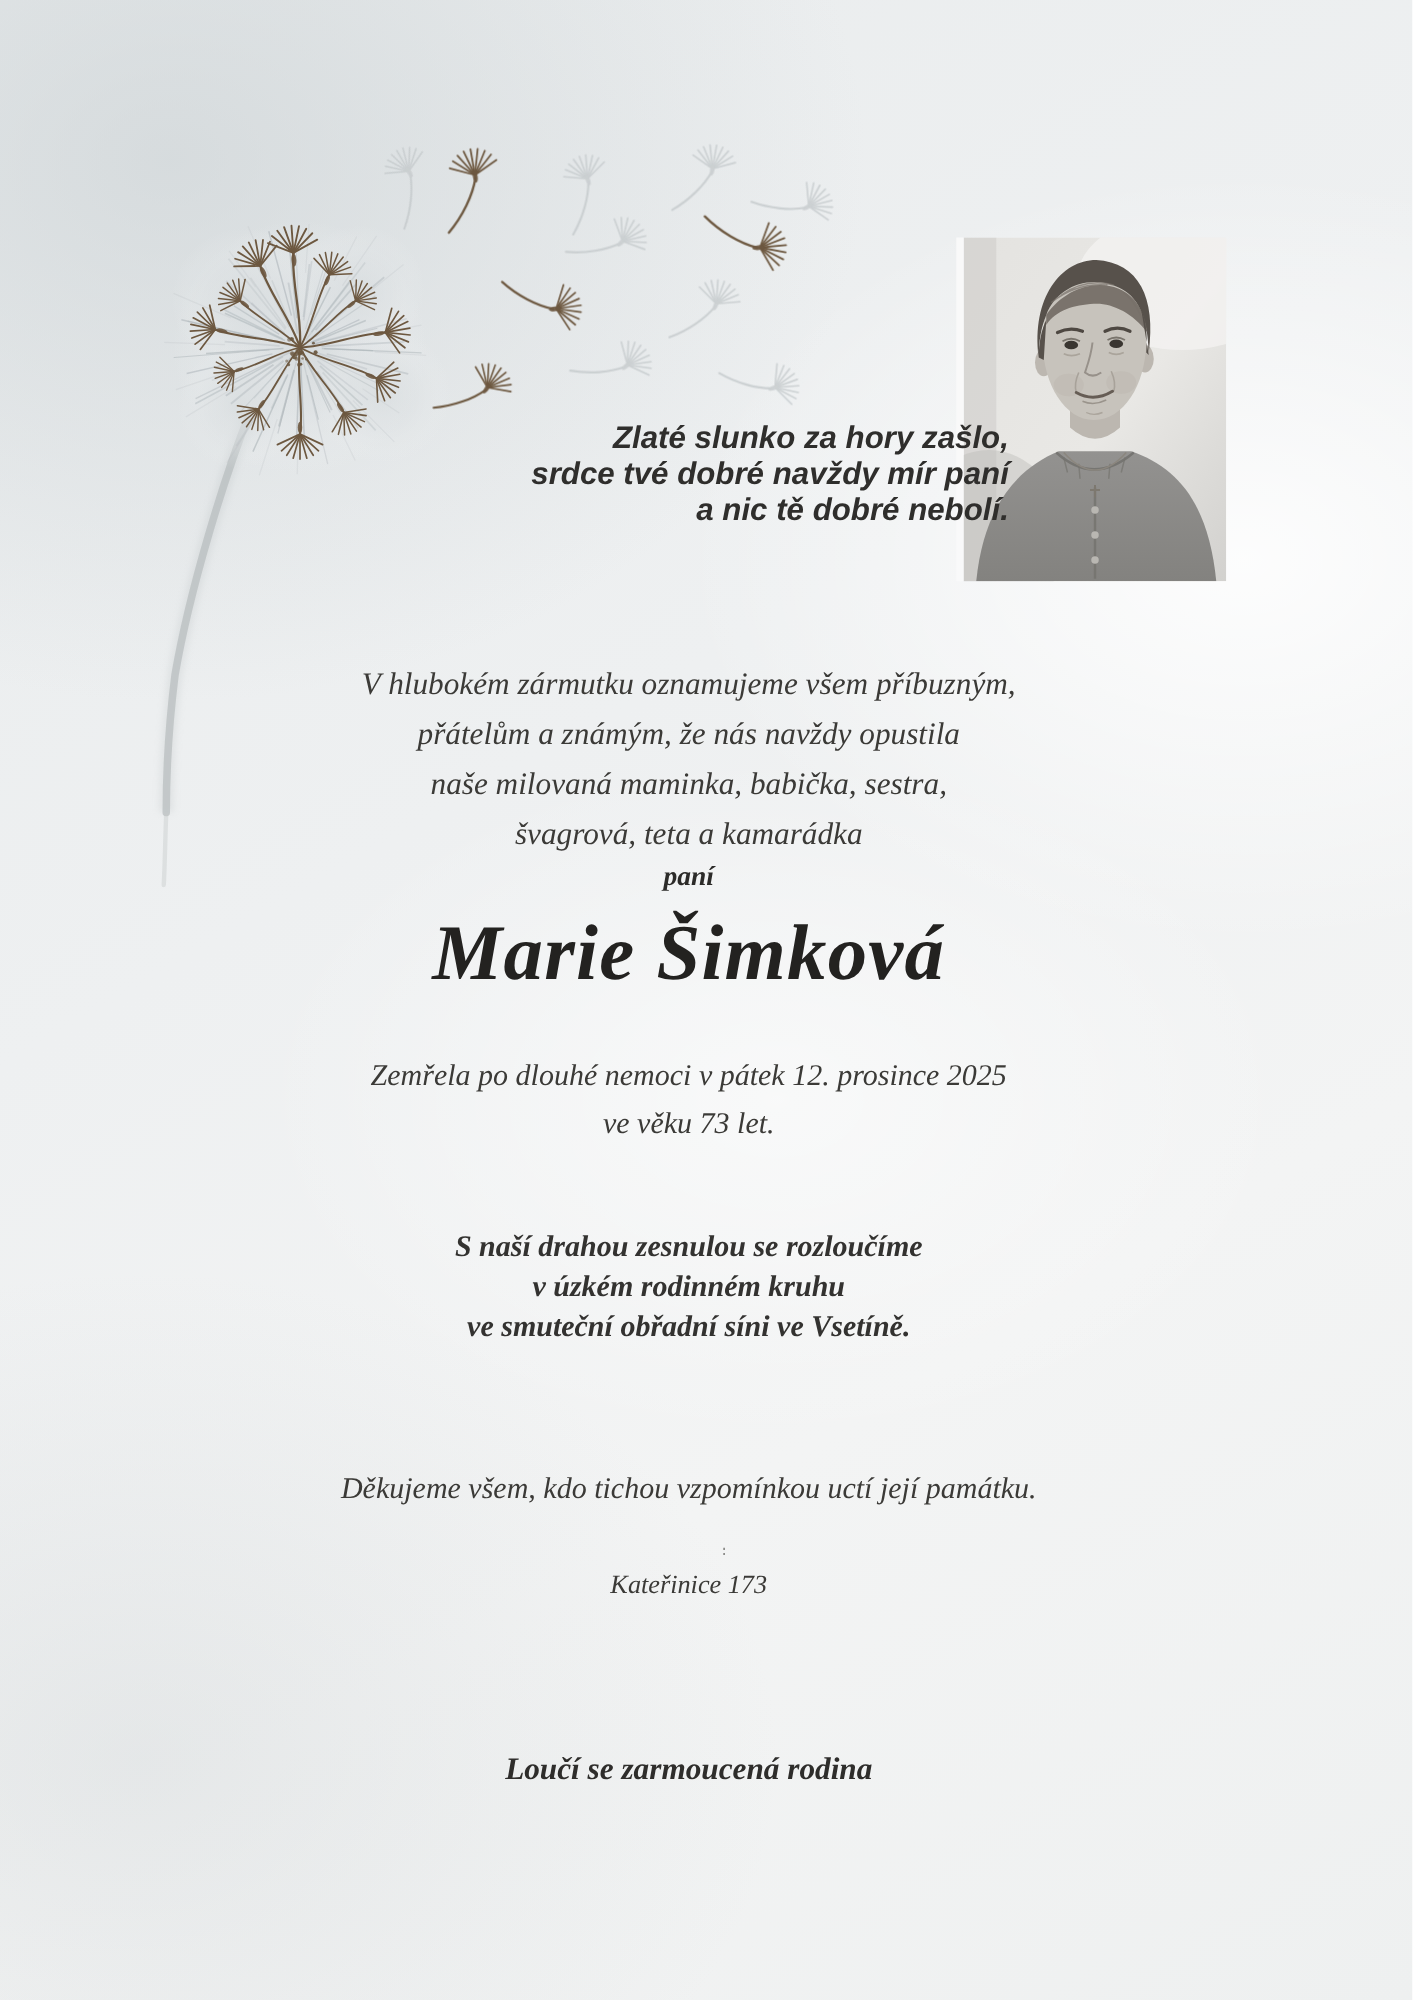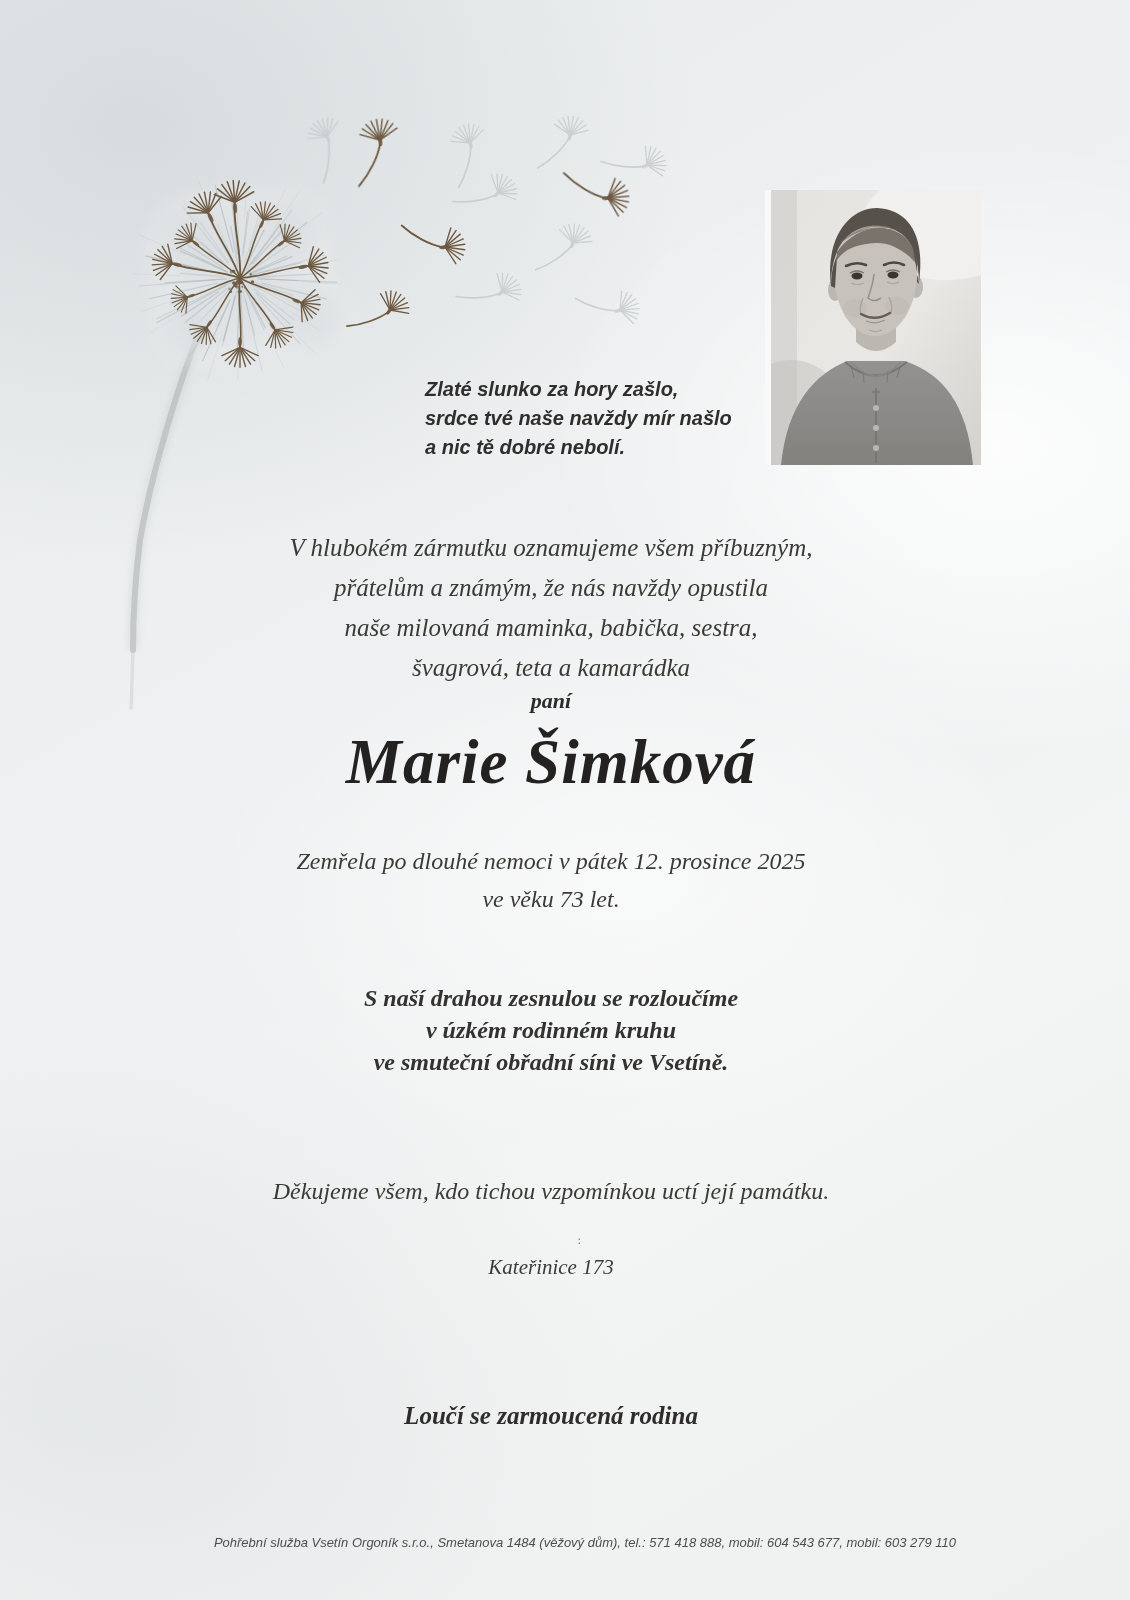--- a/index.html
+++ b/index.html
@@ -21,24 +21,23 @@
       linear-gradient(150deg, #e9eced 0%, #eef0f1 38%, #f3f4f4 68%, #eef0f0 100%);
     font-family: "Liberation Serif", serif;
   }
   .abs { position: absolute; }
 
   
   .poem {
     left: 425px; top: 336px;
     font-family: "Liberation Sans", sans-serif;
     font-style: italic; font-weight: 700;
-    font-size: 20px; line-height: 29px;
+    font-size: 25px; line-height: 29px;
     color: #2f2e2c;
-    text-align: left;
-    margin-top: 39px;
+    text-align: right;
   }
 
   
   .centered {
     left: -14px; width: 1130px;
     text-align: center;
   }
   .serif-it {
     font-family: "Liberation Serif", serif;
     font-style: italic;
@@ -353,21 +352,21 @@
                  C135,60 118,52 104,53 C88,54 74,58 66,70 Z" fill="#665f58" opacity="0.8"></path>
         <path d="M70,52 Q90,36 115,38 M78,46 Q98,32 120,38 M128,44 Q140,54 144,70" fill="none" stroke="#78716a" stroke-width="1.2" opacity="0.7"></path>
         <path d="M60,96 C60,84 62,74 66,66 L64,98 Z" fill="#57514b"></path>
         <path d="M146,92 C147,78 146,66 142,58 L148,94 Z" fill="#57514b"></path>
       </g>
     </svg>
   </div>
 
   <div class="abs poem">
     <div>Zlaté slunko za hory zašlo,</div>
-    <div>srdce tvé naše navždy mír našlo</div>
+    <div>srdce tvé dobré navždy mír paní</div>
     <div>a nic tě dobré nebolí.</div>
   </div>
 
   <div class="abs centered announce serif-it">
     <div>V hlubokém zármutku oznamujeme všem příbuzným,</div>
     <div>přátelům a známým, že nás navždy opustila</div>
     <div>naše milovaná maminka, babička, sestra,</div>
     <div>švagrová, teta a kamarádka</div>
   </div>
 
@@ -386,15 +385,14 @@
   </div>
 
   <div class="abs centered thanks serif-it">Děkujeme všem, kdo tichou vzpomínkou uctí její památku.</div>
 
   <div class="abs artifact">:</div>
 
   <div class="abs centered address serif-it">Kateřinice 173</div>
 
   <div class="abs centered closing serif-it">Loučí se zarmoucená rodina</div>
 
-  <div class="abs footer-line">Pohřební služba Vsetín Orgoník s.r.o., Smetanova 1484 (věžový dům), tel.: 571 418 888, mobil: 604 543 677, mobil: 603 279 110</div>
 
 </div>
 
 </body></html>

